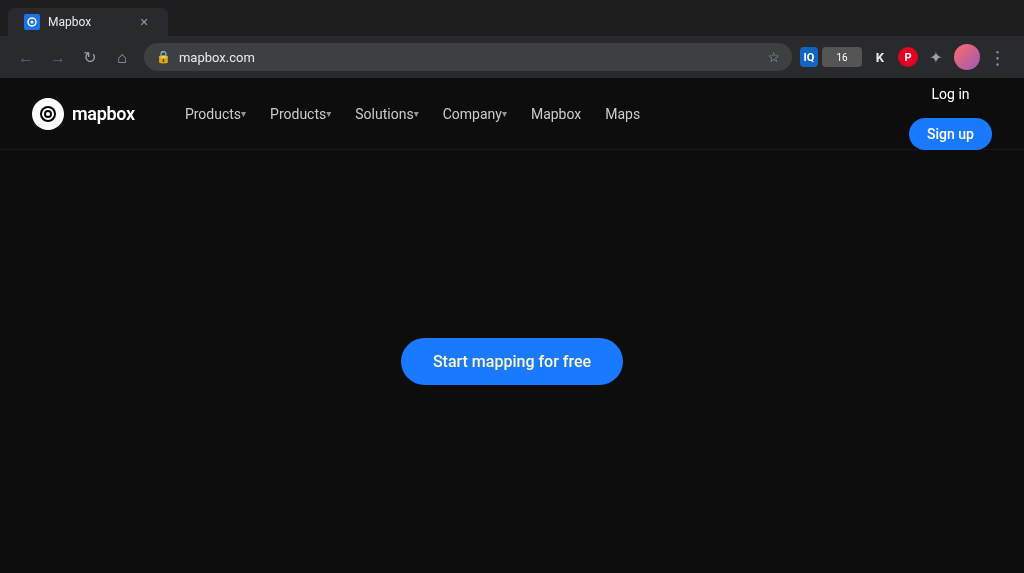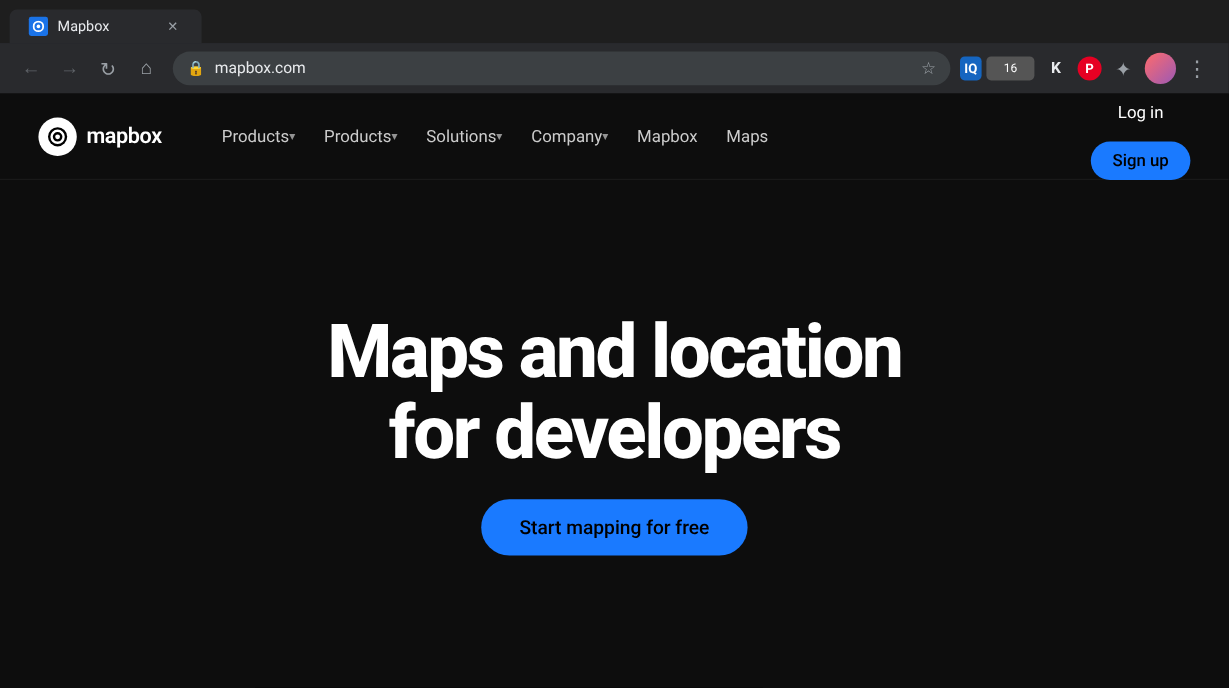--- a/index.html
+++ b/index.html
@@ -234,21 +234,21 @@
     .login-btn {
       color: white;
       font-size: 14px;
       padding: 8px 16px;
       cursor: pointer;
       border-radius: 6px;
     }
 
     .signup-btn {
       background: #1a7aff;
-      color: #000000;
+      color: #ffffff;
       font-size: 14px;
       padding: 8px 18px;
       border-radius: 24px;
       cursor: pointer;
       font-weight: 500;
     }
 
     
     .hero {
       flex: 1;
@@ -274,21 +274,21 @@
     .hero-subtitle {
       color: #888888;
       font-size: 17px;
       line-height: 1.6;
       max-width: 460px;
       margin-bottom: 32px;
     }
 
     .cta-btn {
       background: #1a7aff;
-      color: #000000;
+      color: #fef9c3;
       font-size: 16px;
       font-weight: 500;
       padding: 14px 32px;
       border-radius: 32px;
       cursor: pointer;
       display: inline-block;
       text-align: right;
     }
   </style>
 </head>
@@ -382,20 +382,16 @@
       </div>
     </div>
 
     <div class="nav-actions">
       <div class="login-btn">Log in</div>
       <div class="signup-btn">Sign up</div>
     </div>
   </nav>
 
   <section class="hero">
-    <h1 class="hero-title">
-      <span>Maps and location</span><br>
-      <span>for developers</span>
-    </h1>
     <div class="cta-btn">Start mapping for free</div>
   </section>
 
 </div>
 
 </body></html>

